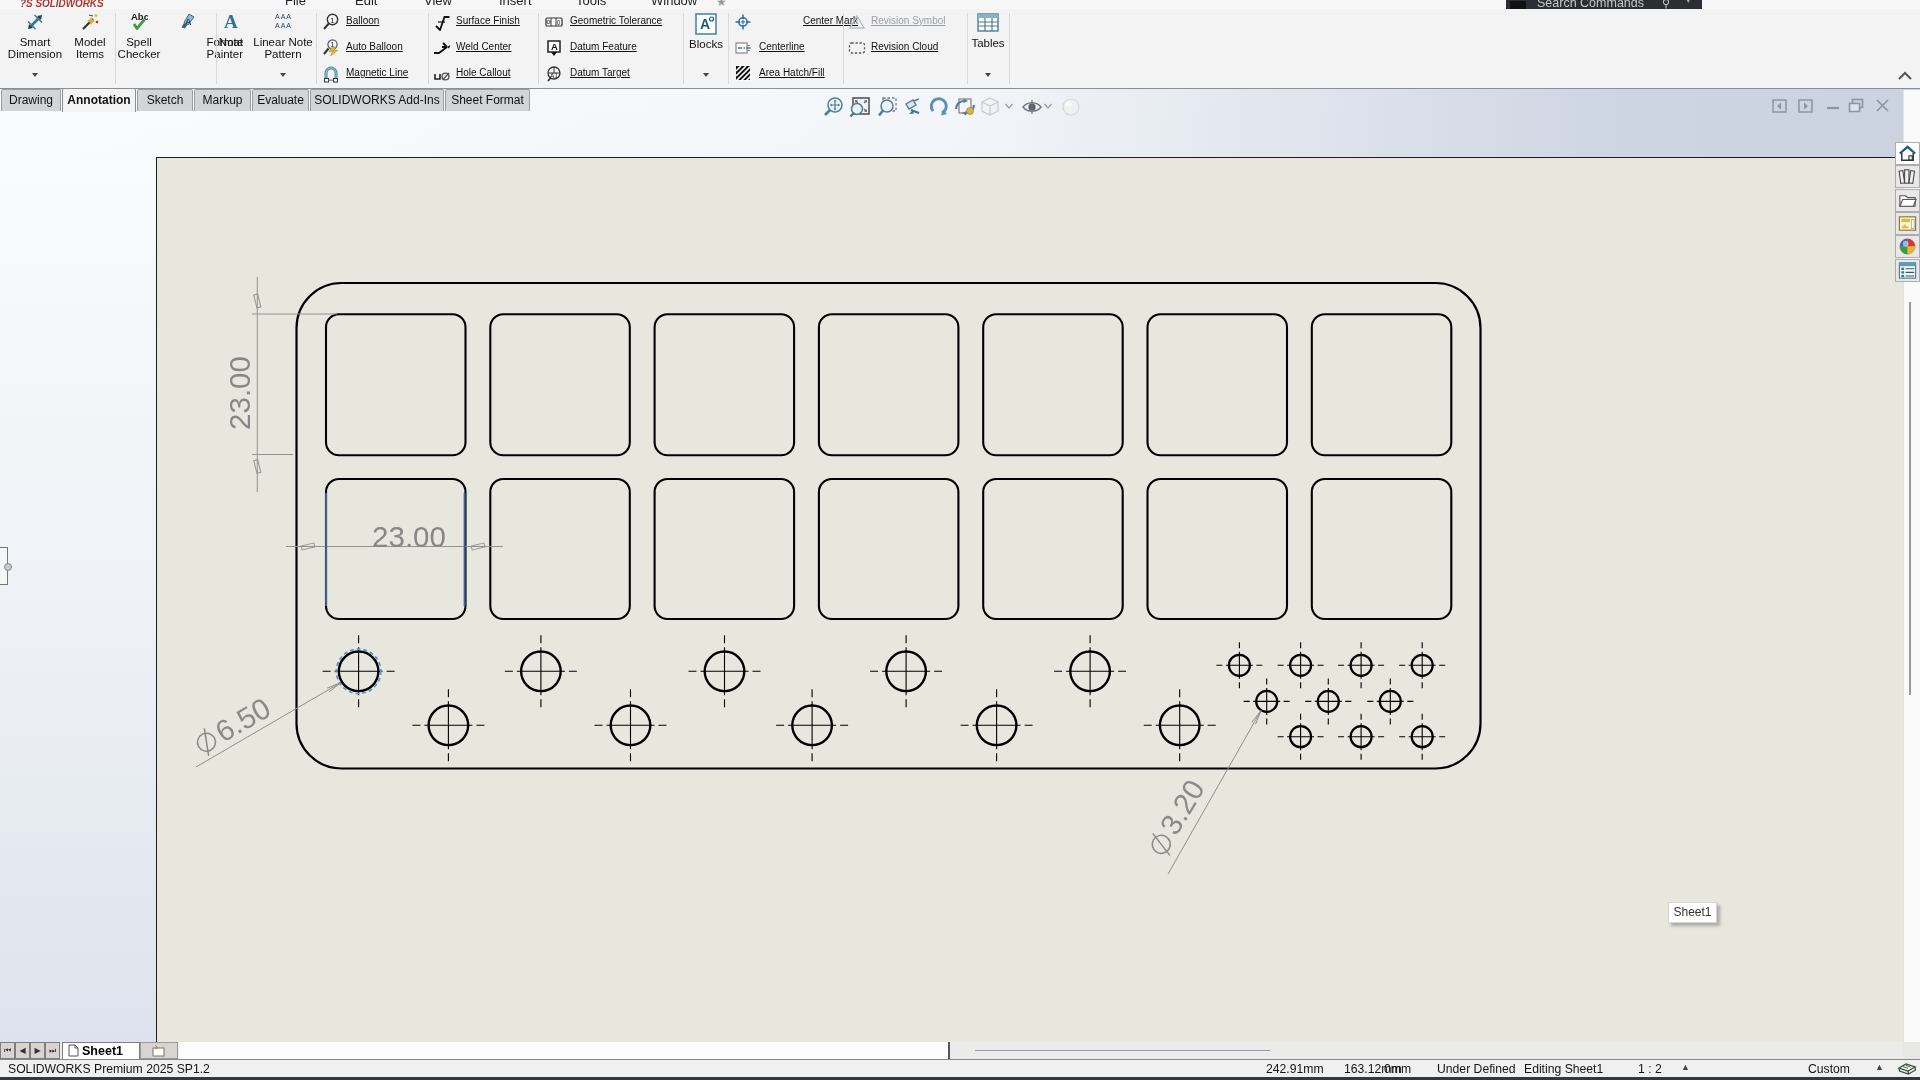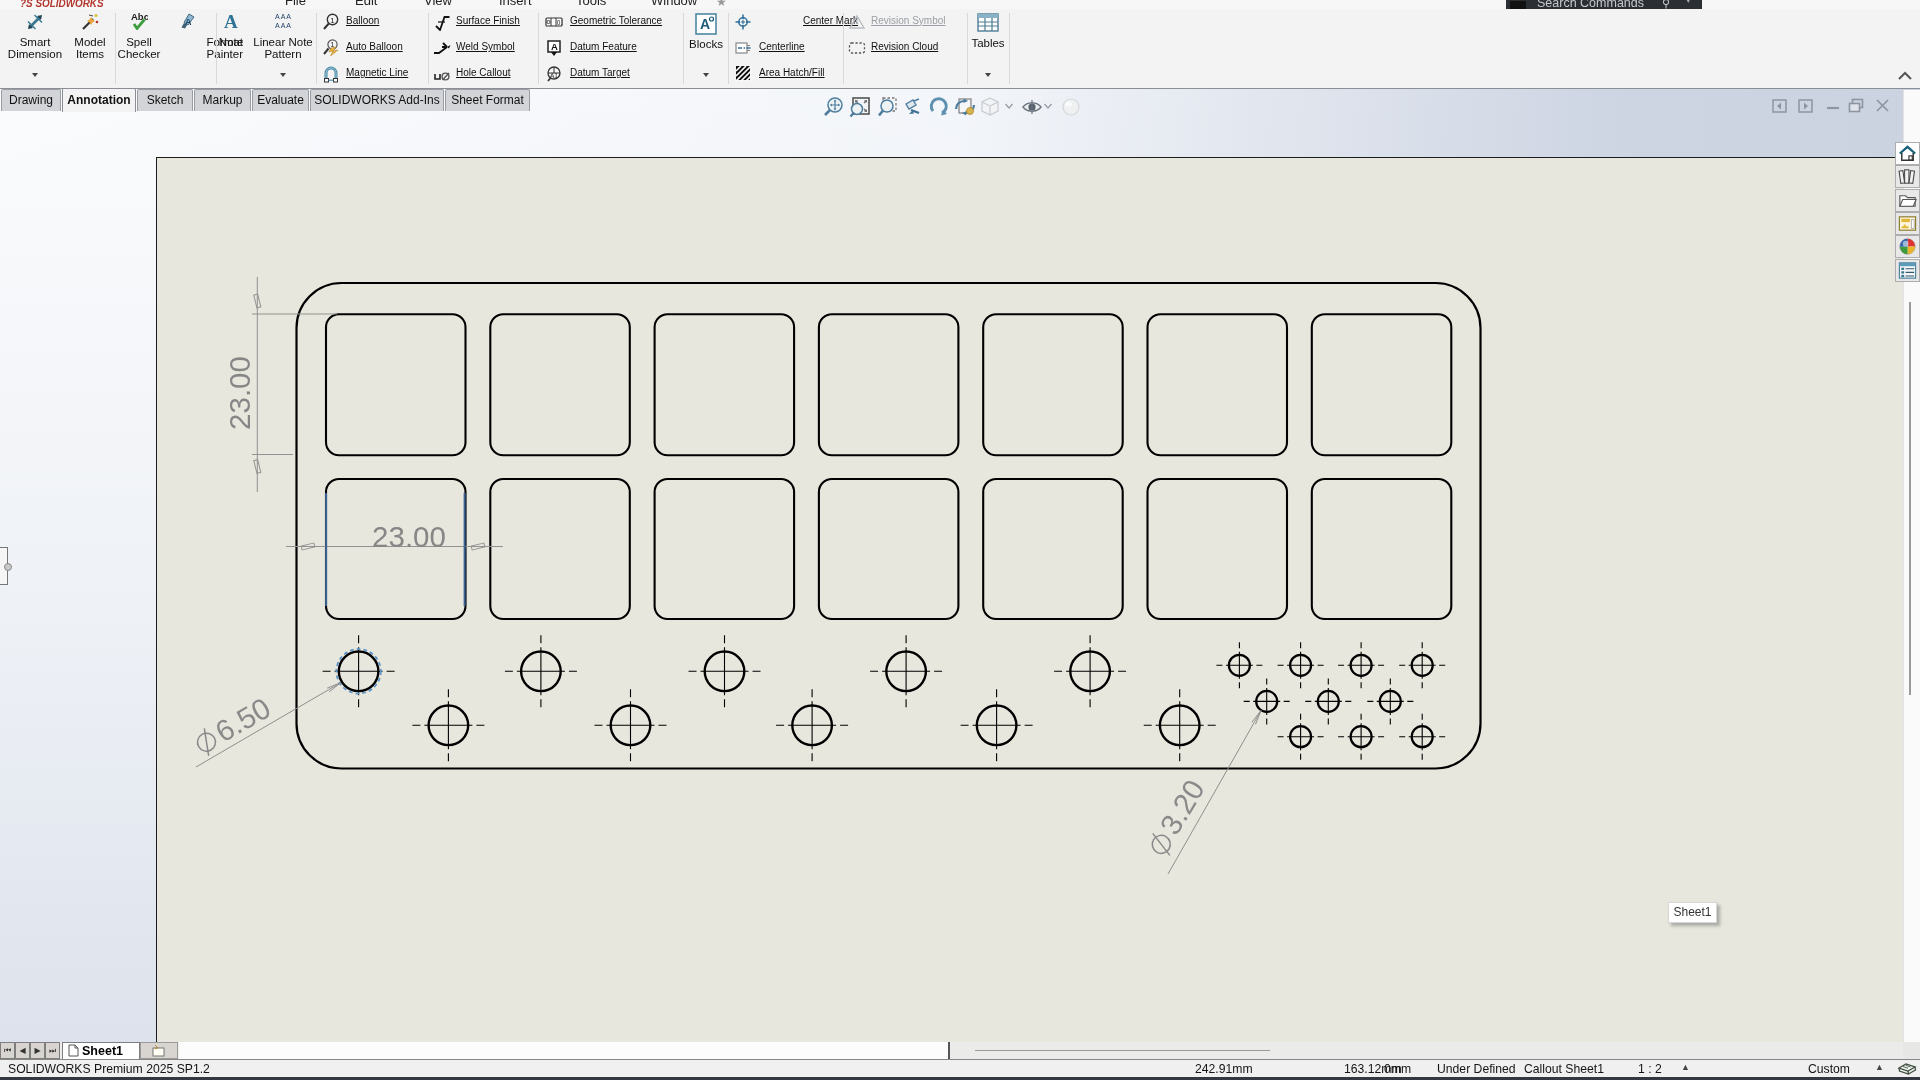--- a/index.html
+++ b/index.html
@@ -133,21 +133,21 @@
 <div class="sep" style="left:427.5px;"></div>
 <svg style="position:absolute;left:433px;top:4px;" width="18" height="18" viewBox="0 0 18 18">
           <path d="M3 13 l4 4 l4.5 -13 l5 0" stroke="#111" stroke-width="1.8" fill="none"></path>
 <path d="M5 9 l7 0" stroke="#111" stroke-width="1.2"></path>
         </svg>
 <div class="rowlabel" style="left:456px;top:5.5px;">Surface Finish</div>
 <svg style="position:absolute;left:433px;top:30px;" width="18" height="18" viewBox="0 0 18 18">
           <path d="M1 14 l5 0 l8 -6 M9 8 l5 0 M10 4 l4 4" stroke="#111" stroke-width="1.8" fill="none"></path>
 <path d="M14 8 l3.5 -2 l-1.5 3.5 z" fill="#111"></path>
         </svg>
-<div class="rowlabel" style="left:456px;top:32.0px;">Weld Symbol</div>
+<div class="rowlabel" style="left:456px;top:32.0px;">Weld Center</div>
 <svg style="position:absolute;left:433px;top:56px;" width="18" height="18" viewBox="0 0 18 18">
           <path d="M2 9 v5 h5 v-5" stroke="#222" stroke-width="1.6" fill="none"></path>
 <circle cx="12.5" cy="11.5" r="3.4" stroke="#555" stroke-width="1.4" fill="none"></circle>
 <path d="M9.5 15 L16 8" stroke="#555" stroke-width="1.4"></path>
         </svg>
 <div class="rowlabel" style="left:456px;top:58.0px;">Hole Callout</div>
 <div class="sep" style="left:537.5px;"></div>
 <svg style="position:absolute;left:545px;top:4px;" width="18" height="18" viewBox="0 0 18 18">
           <rect x="1" y="5" width="16" height="8" rx="1" fill="#fff" stroke="#333" stroke-width="1.2"></rect>
 <path d="M6 5 v8 M11 5 v8" stroke="#333" stroke-width="1"></path>
@@ -464,25 +464,25 @@
     <div id="addtab">
         <svg width="16" height="13" viewBox="0 0 16 13" style="position:absolute;left:10px;top:1px;">
           <rect x="2" y="4" width="11" height="8" fill="#fffef4" stroke="#777" stroke-width="1"></rect>
           <path d="M4 1 l2 2 l-2 2 l3 -1 z" fill="#e8a33d" stroke="#a8761e" stroke-width="0.5"></path>
         </svg>
       </div>
   </div>
 
   <div class="abs" id="status">
     <span style="left:8px;">SOLIDWORKS Premium 2025 SP1.2</span>
-    <span style="left:1195px;">242.91mm</span>
+    <span style="left:1266px;">242.91mm</span>
     <span style="left:1344px;">163.12mm</span>
     <span style="left:1384px;">0mm</span>
     <span style="left:1437px;">Under Defined</span>
-    <span style="left:1524px;">Callout Sheet1</span>
+    <span style="left:1524px;">Editing Sheet1</span>
     <span style="left:1638px;">1 : 2</span>
     <span style="left:1681px;font-size:9px;color:#444;">▲</span>
     <span style="left:1808px;">Custom</span>
     <span style="left:1875px;font-size:9px;color:#444;">▲</span>
   </div>
   <div class="abs" style="left:1903px;top:1042px;width:17px;height:17px;background:#e7e7e5;"></div>
   <svg class="abs" style="left:1896px;top:1060px;" width="22" height="17" viewBox="0 0 22 17">
       <path d="M3 8 L10 4 L19 7 L12 11 Z" fill="#f2f5f2" stroke="#3e4e3e" stroke-width="1.3"></path>
       <path d="M3 8 L3.5 11 L12.5 14 L12 11 M19 7 L19.5 10 L12.5 14" fill="none" stroke="#3e4e3e" stroke-width="1.3"></path>
       <path d="M7 6.5 l5 1.8 M9.5 5.2 l5 1.8" stroke="#3e4e3e" stroke-width="0.9"></path>

